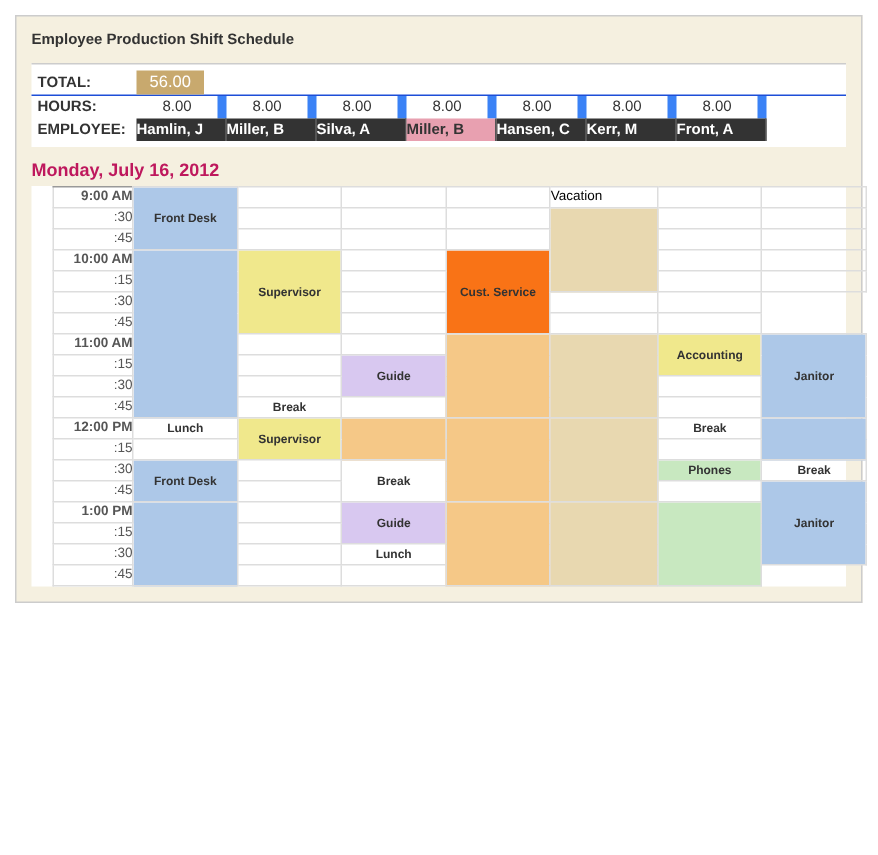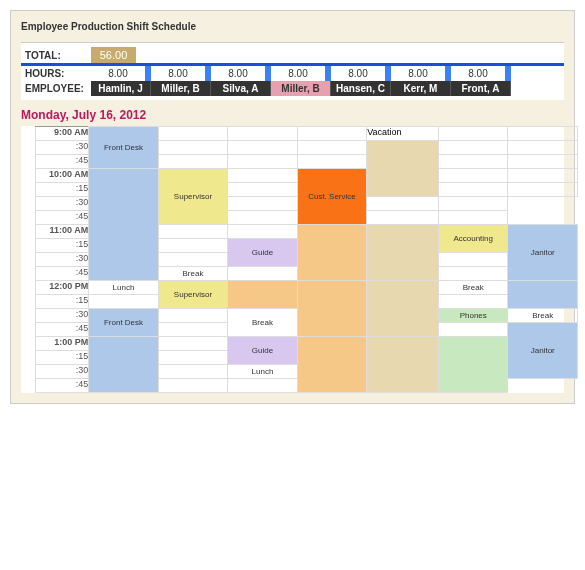--- a/index.html
+++ b/index.html
@@ -23,21 +23,21 @@
       margin-bottom: 10px;
     }
     .totals-section {
       background: #fff;
       padding: 4px 0;
       border-top: 1px solid #ccc;
     }
     .totals-row {
       display: flex;
       align-items: flex-end;
-      border-bottom: 3px solid #1d4ed8;
+      border-bottom: 1px solid #1d4ed8;
     }
     .row-label {
       width: 70px;
       font-weight: bold;
       font-size: 10px;
       padding: 2px 4px;
       color: #333;
     }
     .total-value {
       background: #c8a96e;
@@ -54,21 +54,21 @@
     .hour-cell {
       min-width: 60px;
       text-align: center;
       padding: 2px 4px;
       font-size: 10px;
       color: #333;
       border-right: 6px solid #3b82f6;
     }
     .employee-cell {
       min-width: 60px;
-      text-align: center;
+      text-align: left;
       padding: 2px 0;
       font-size: 10px;
       font-weight: bold;
       color: #fff;
       background: #333;
       border-right: 1px solid #555;
     }
     .employee-cell.highlight {
       background: #e8a0b0;
       color: #333;
@@ -110,21 +110,21 @@
       font-weight: bold;
       border-top: 1px solid #999;
     }
     .cell-block {
       width: 100%;
       height: 100%;
       display: flex;
       align-items: center;
       justify-content: center;
       font-size: 8px;
-      font-weight: normal;
+      font-weight: bold;
       color: #333;
     }
     .blue-light { background: #adc8e8; }
     .yellow-light { background: #f0e88c; }
     .orange-light { background: #f97316; }
     .green-light { background: #c8e8c0; }
     .purple-light { background: #d8c8f0; }
   </style>
 </head>
 <body>

